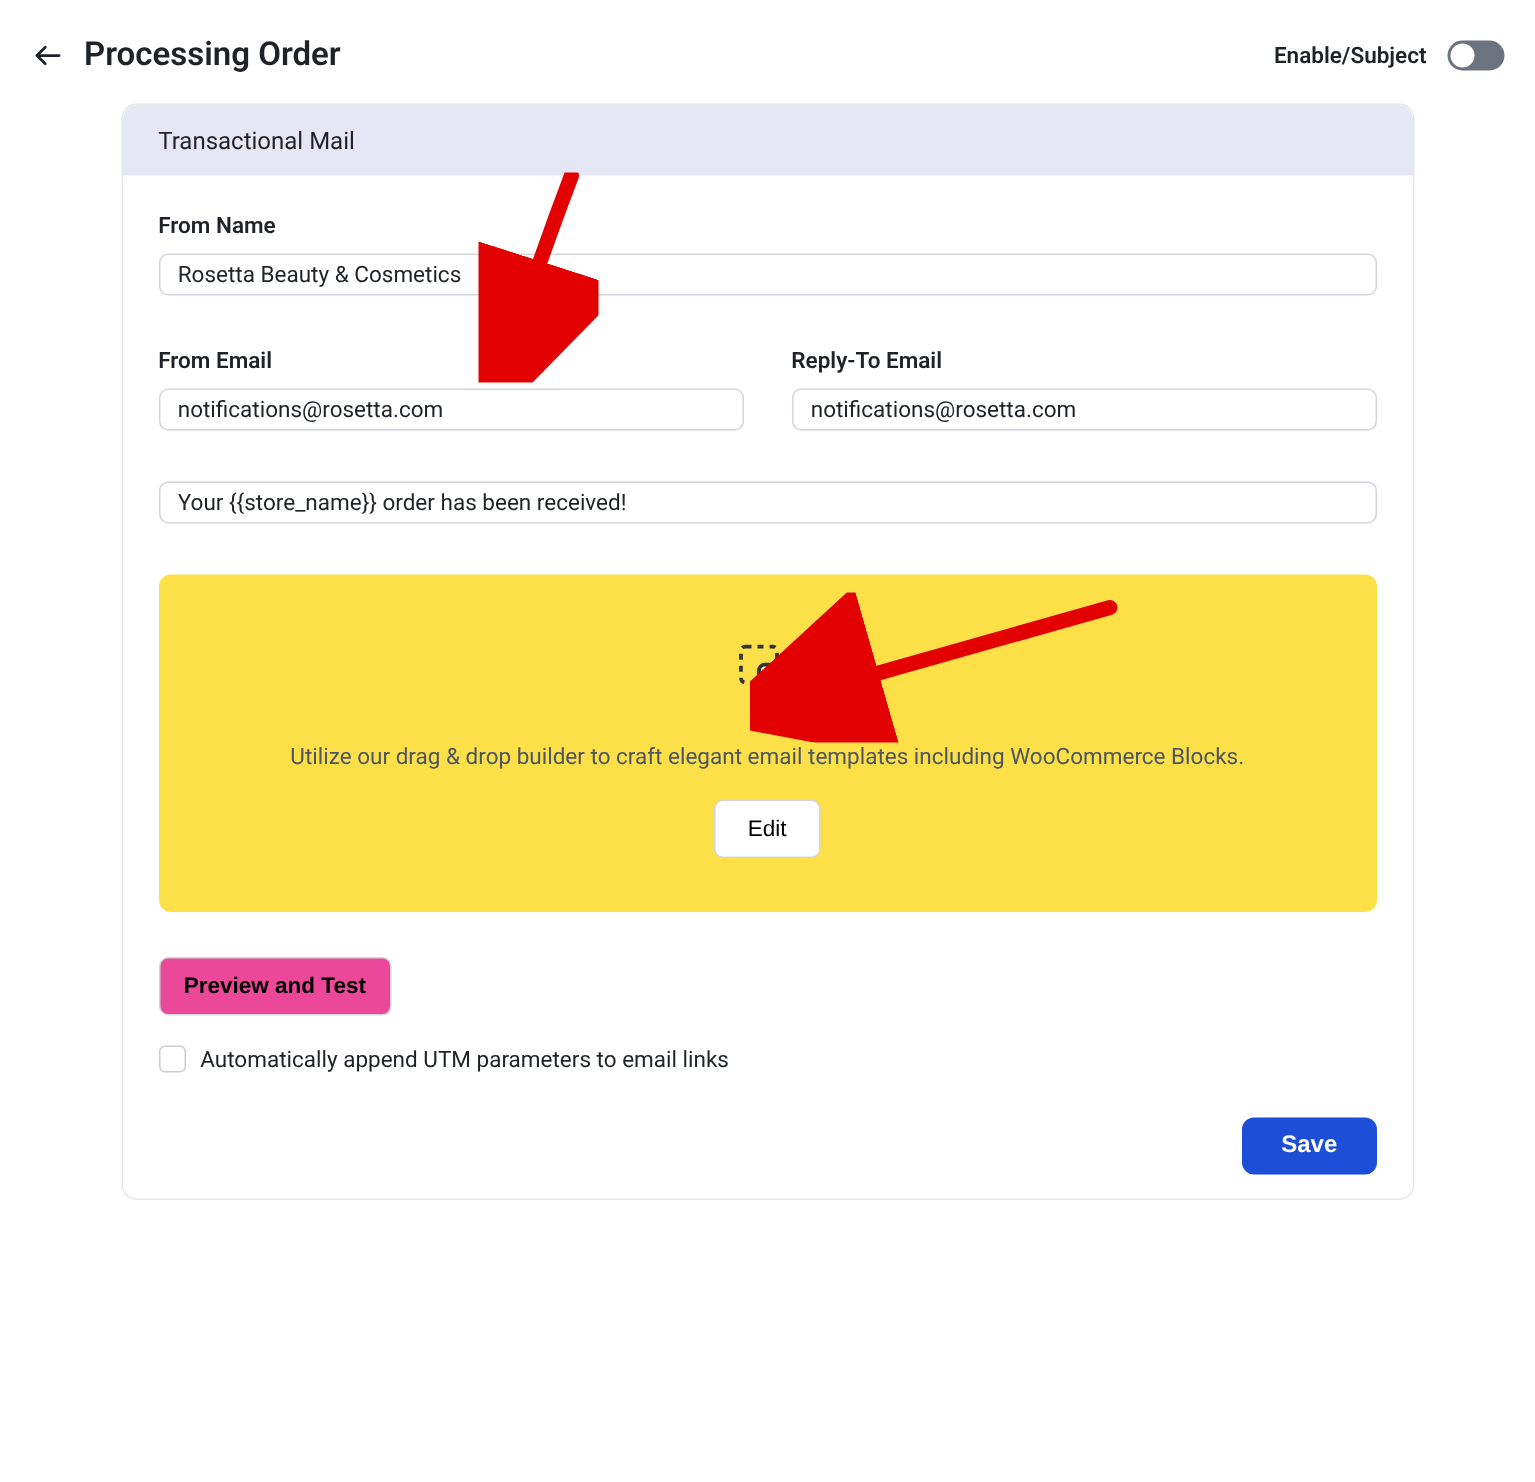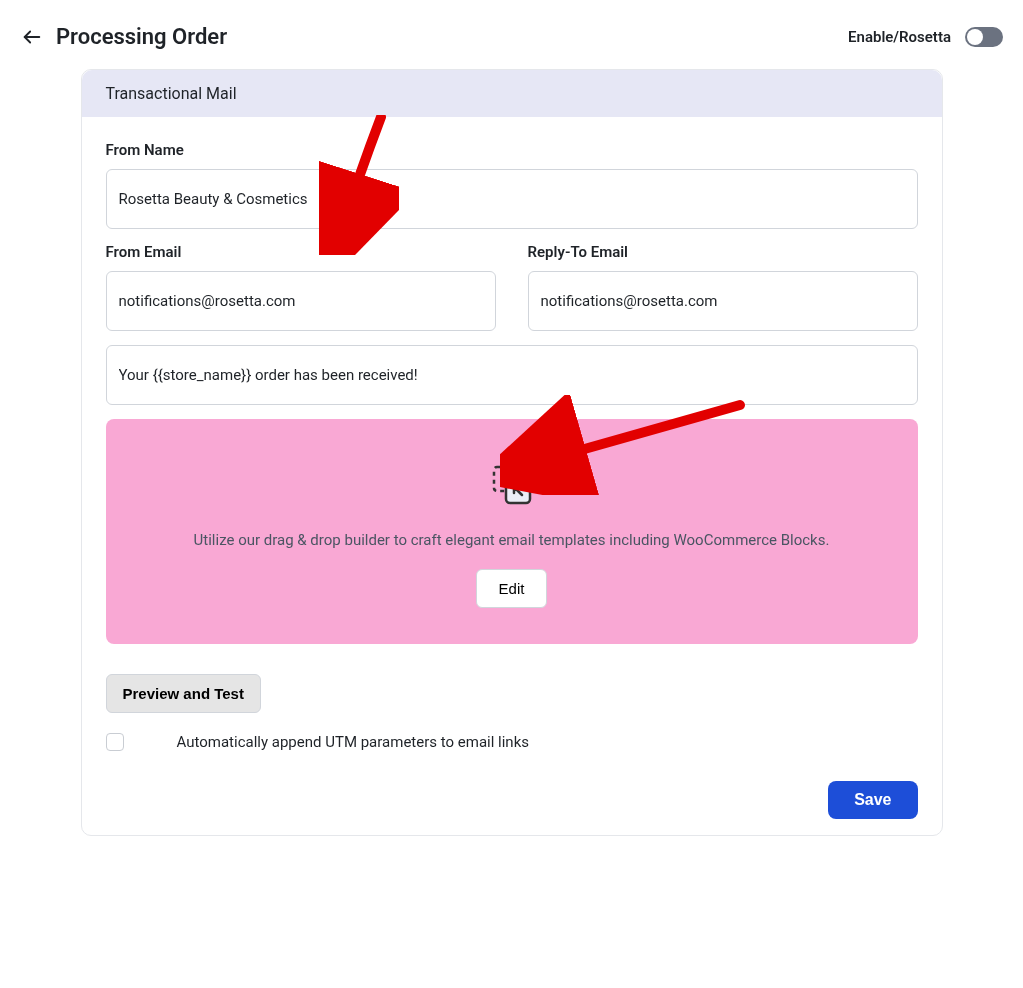--- a/index.html
+++ b/index.html
@@ -67,47 +67,47 @@
     background: #e6e7f5;
     padding: 14px 24px;
     font-size: 16px;
     font-weight: 400;
     border-radius: 10px 10px 0 0;
     color:#1f2328;
   }
   .card-body {
     padding: 24px 24px 16px 24px;
   }
-  .field { margin-bottom: 14px; }
+  .field { margin-bottom: 34px; }
   .two-col {
     display:flex; gap:32px;
   }
   .two-col .field { flex:1; }
   label.lbl {
     display:block;
     font-size: 15px;
     font-weight: 600;
     margin-bottom: 10px;
     color:#1f2328;
   }
   .req { color:#dc2626; margin-left:2px; }
   input.txt {
     width: 100%;
-    padding: 20px 12px;
+    padding: 4px 12px;
     font-size: 15px;
     border: 1px solid #d1d5db;
     border-radius: 6px;
     background:#fff;
     color:#1f2328;
     font-family: inherit;
   }
   input.txt::placeholder { color:#7b8794; }
 
   .builder-box {
-    background:#f9a8d4;
+    background:#fde047;
     border-radius: 8px;
     padding: 40px 20px 36px 20px;
     text-align:center;
     margin-bottom: 30px;
   }
   .builder-icon { width:56px; height:56px; margin: 0 auto 16px; }
   .builder-text {
     font-size: 15px;
     color:#4b5563;
     margin-bottom: 20px;
@@ -120,38 +120,38 @@
     background:#fff;
     border:1px solid #d1d5db;
     border-radius:6px;
     cursor:pointer;
   }
   .preview-btn {
     display:inline-block;
     padding: 10px 16px;
     font-size: 15px;
     font-weight:600;
-    background:#e5e5e5;
+    background:#ec4899;
     border:1px solid #d1d5db;
     border-radius:6px;
     cursor:pointer;
     margin-bottom: 20px;
   }
   .checkbox-row {
     display:flex; align-items:center; gap:10px;
     margin-bottom: 30px;
   }
   .chk {
     width:18px; height:18px;
     border:1px solid #c9cdd3;
     border-radius:4px;
     background:#fff;
     cursor:pointer;
   }
-  .chk-label { font-size:15px; color:#1f2328;margin-left:43px; }
+  .chk-label { font-size:15px; color:#1f2328; }
   .footer-row {
     display:flex; justify-content:flex-end;
   }
   .save-btn {
     background:#1d4ed8;
     color:#fff;
     font-size:16px;
     font-weight:600;
     border:none;
     border-radius:8px;
@@ -175,21 +175,21 @@
     <div class="topbar-left">
       <div class="back-arrow">
         <svg viewBox="0 0 24 24" fill="none" stroke="currentColor" stroke-width="2" stroke-linecap="round" stroke-linejoin="round">
             <line x1="20" y1="12" x2="4" y2="12"></line>
             <polyline points="10 18 4 12 10 6"></polyline>
           </svg>
       </div>
       <div class="page-title">Processing Order</div>
     </div>
     <div class="topbar-right">
-      <span class="enable-label">Enable/Rosetta</span>
+      <span class="enable-label">Enable/Subject</span>
       <div class="toggle">
         <div class="toggle-knob"></div>
       </div>
     </div>
   </div>
 
   <div class="card">
     <div class="card-header">Transactional Mail</div>
     <div class="card-body">
 

